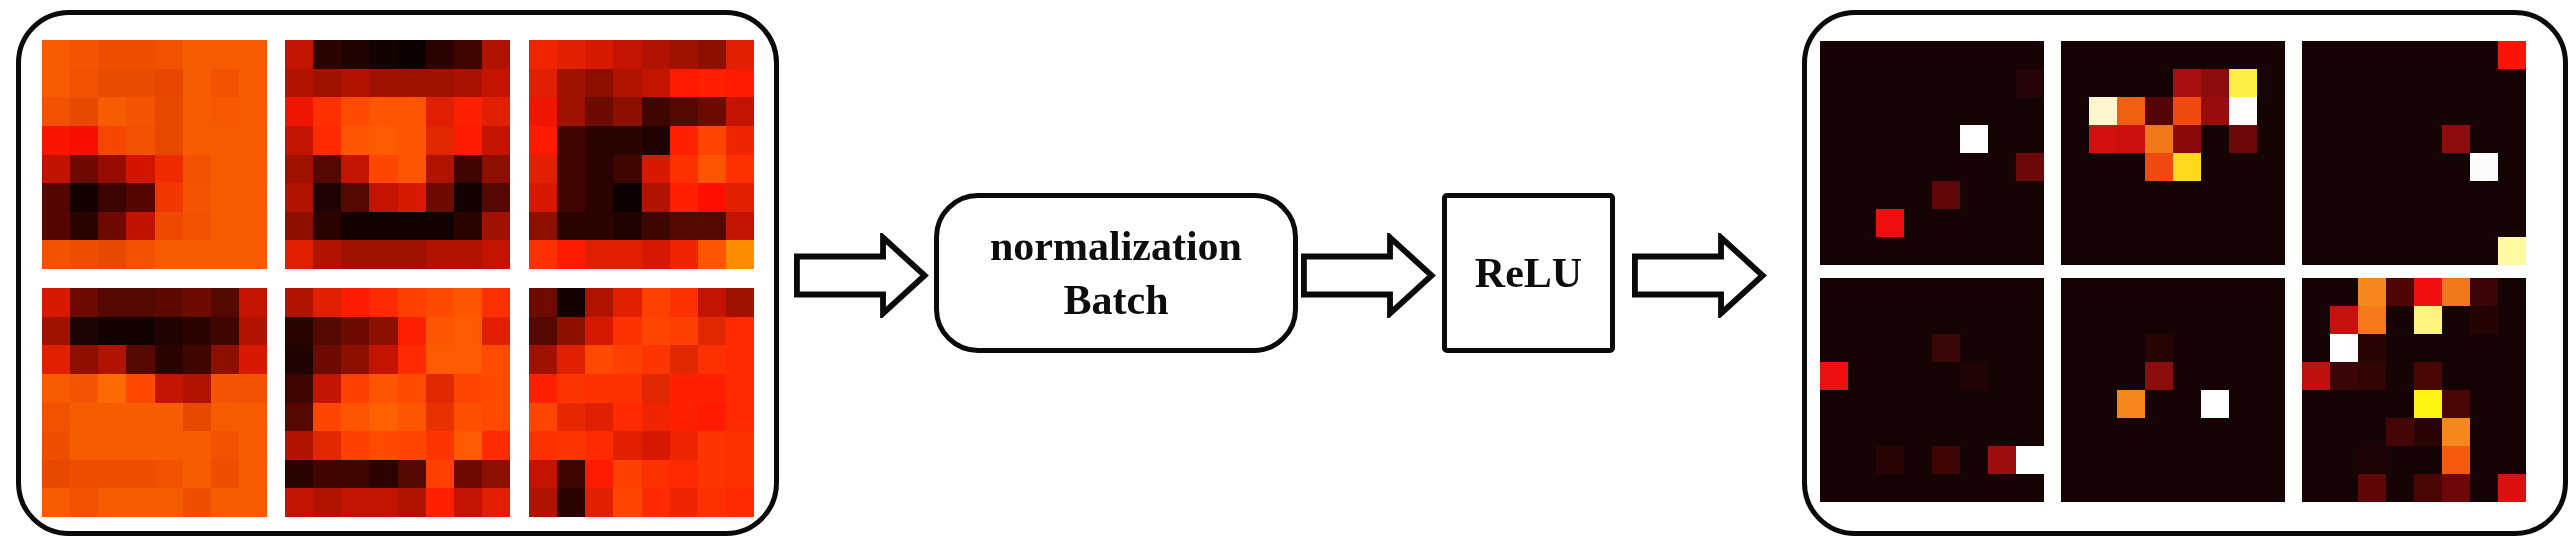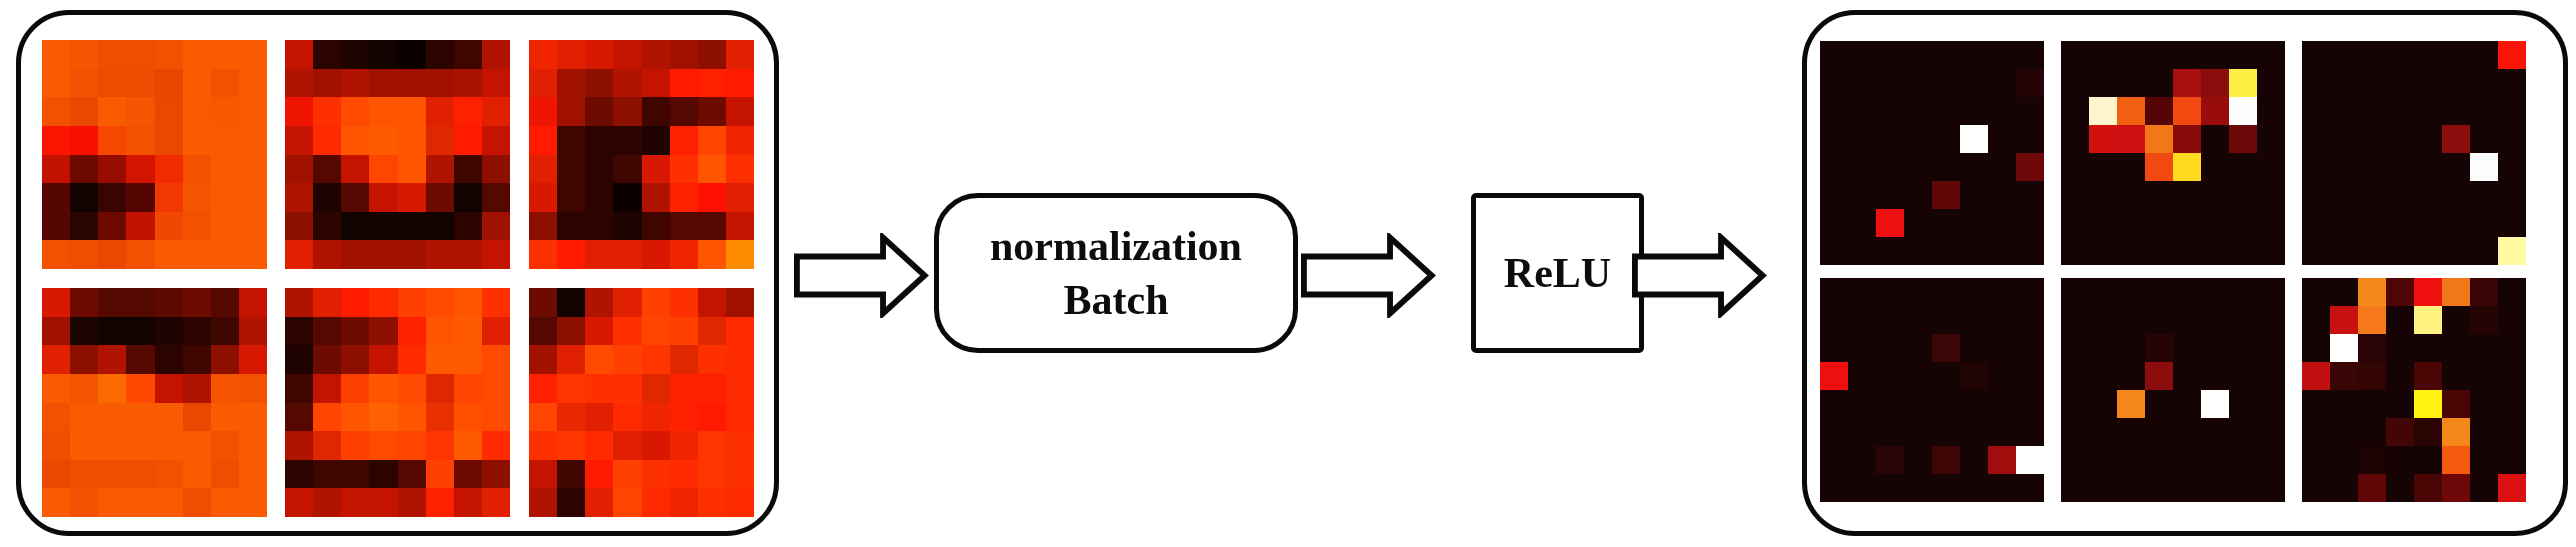--- a/index.html
+++ b/index.html
@@ -34,21 +34,21 @@
     border:5.9px solid #0a0a0a;
     background:#ffffff;
     box-sizing:border-box;
     display:flex;flex-direction:column;
     align-items:center;justify-content:center;
     text-align:center;
     font-weight:bold;
     color:#0d0d0d;
   }
   .opbox.bn{left:934px;width:364px;border-radius:44px;font-size:42px;line-height:54px;}
-  .opbox.relu{left:1442px;width:173px;border-radius:5px;font-size:42px;line-height:44px;margin-left:29px;}
+  .opbox.relu{left:1442px;width:173px;border-radius:5px;font-size:42px;line-height:44px;}
 </style>
 </head>
 <body>
 
 <div class="canvas">
 
   <div class="panel left"></div>
   <div class="hm in" style="left:42px;top:40px;">
       <div style="background: rgb(249, 91, 0);"></div>
       <div style="background: rgb(245, 85, 0);"></div>

